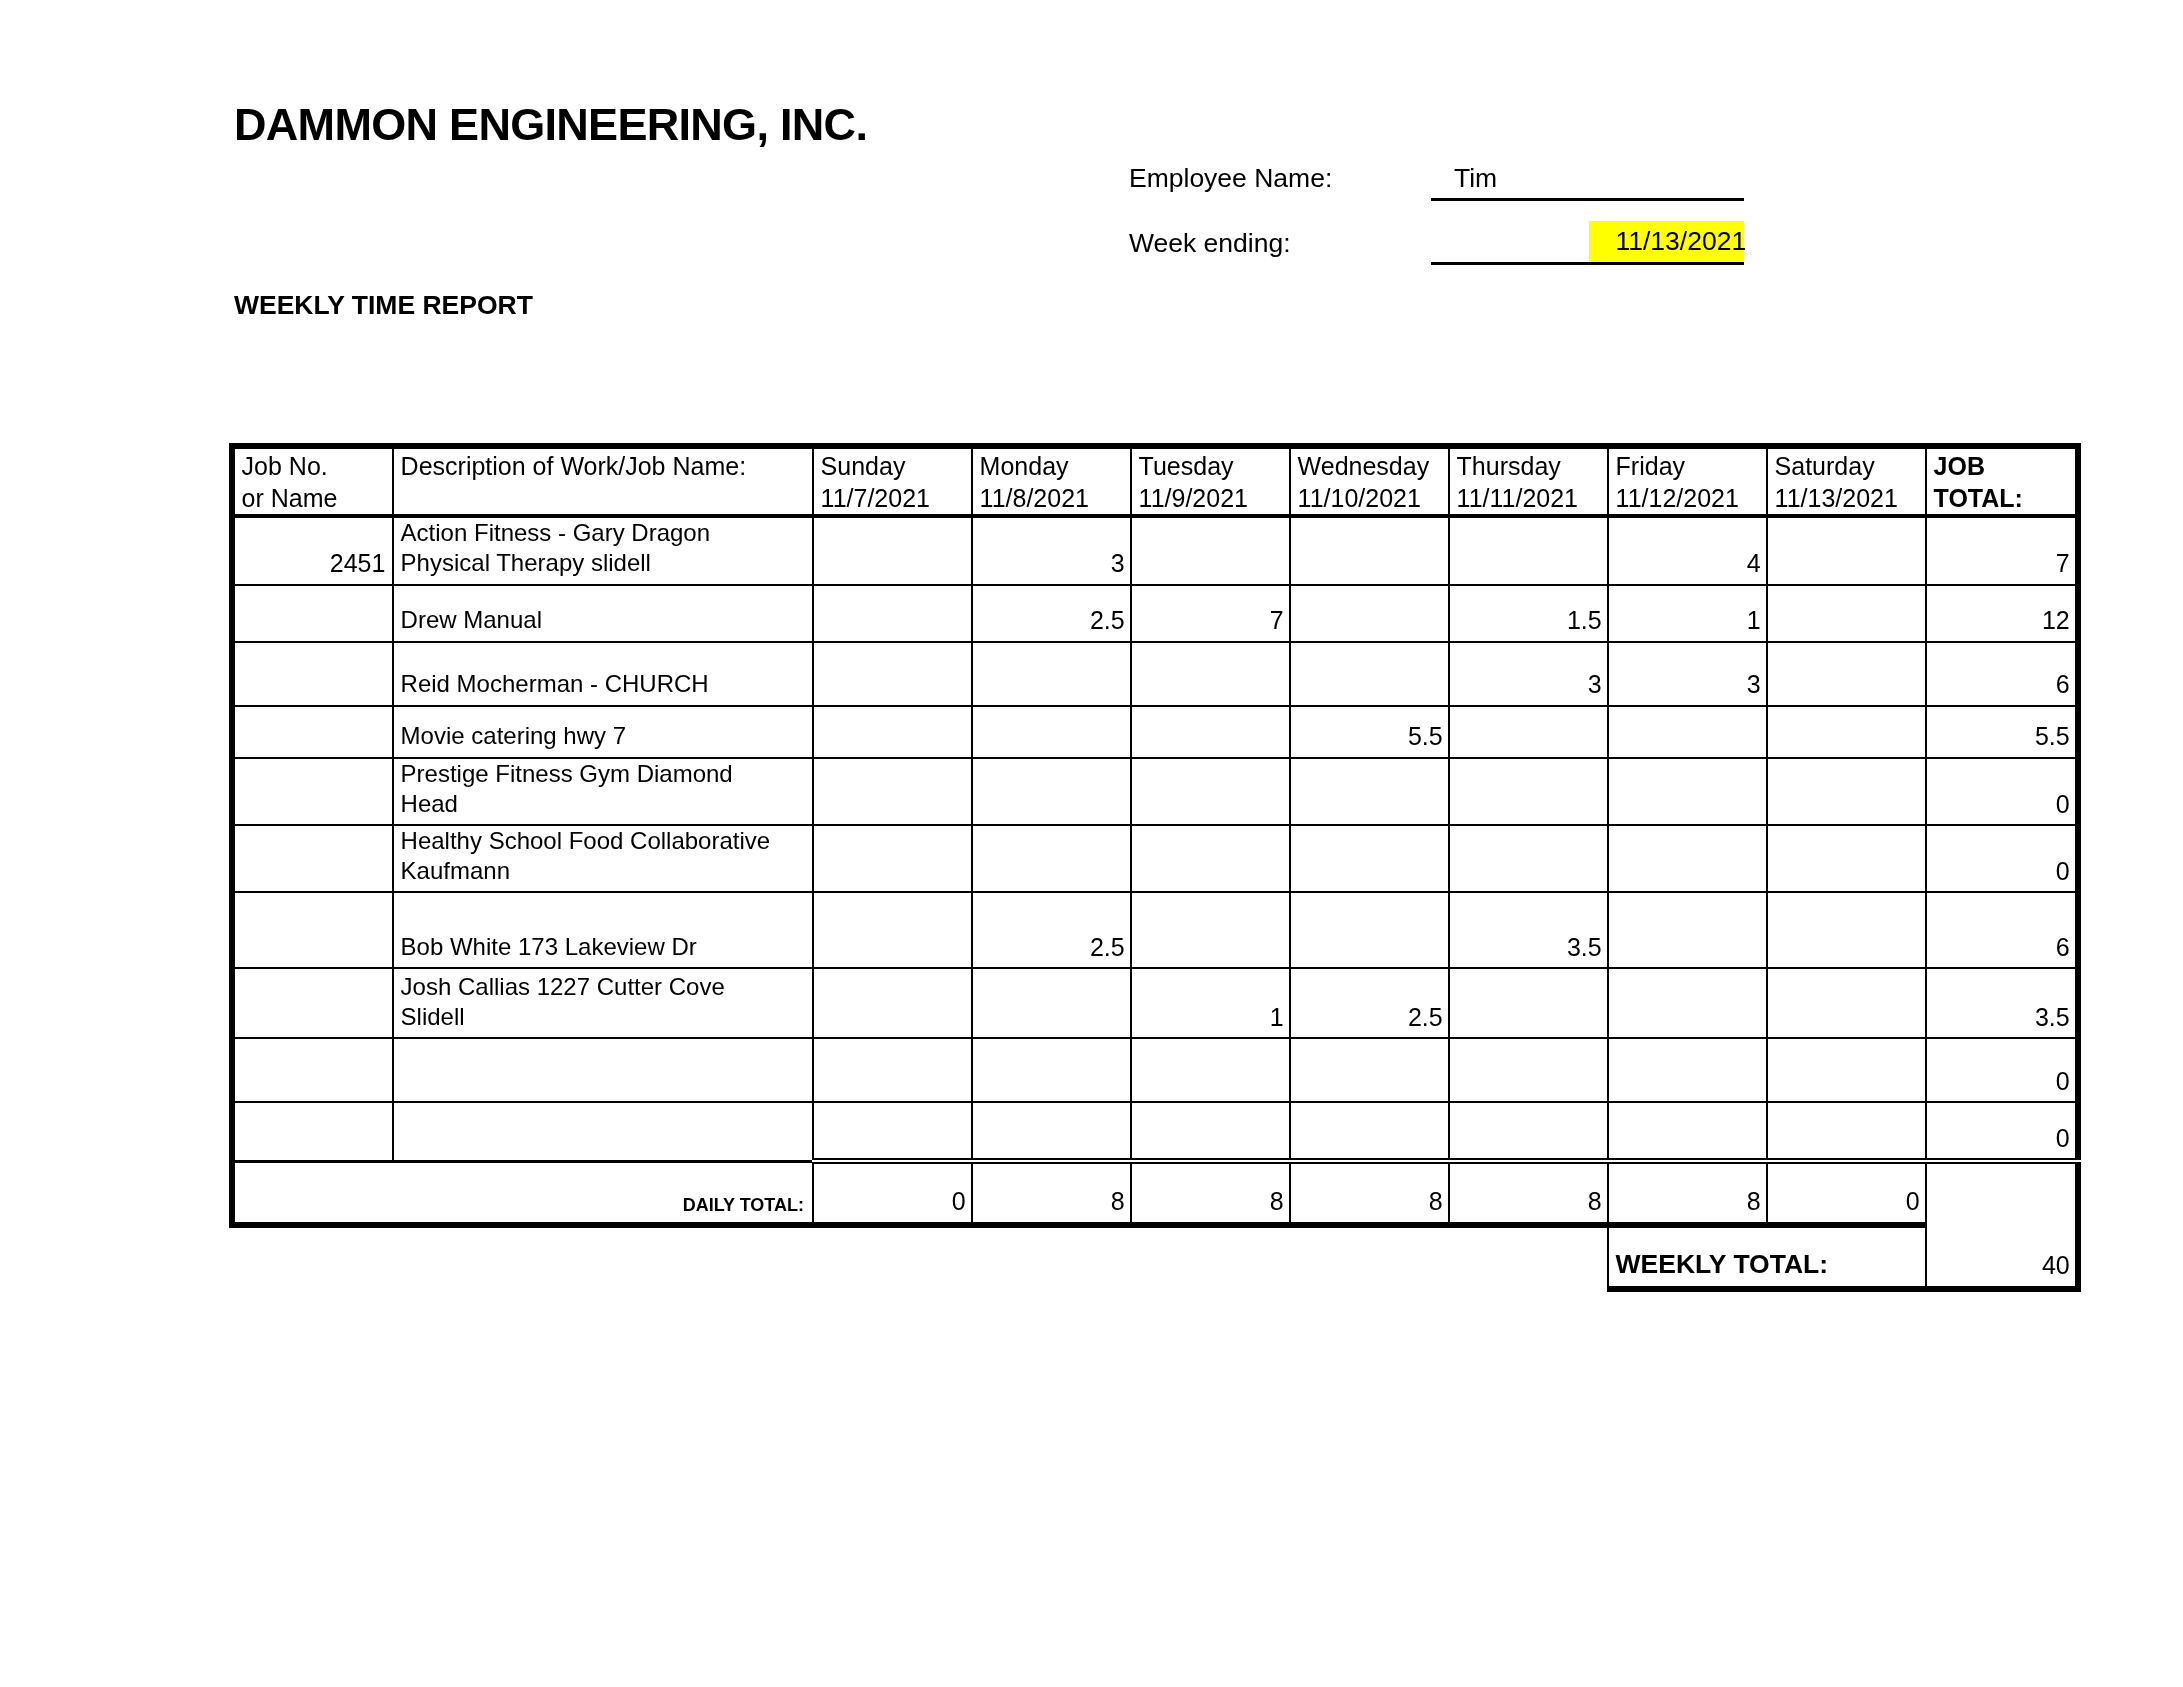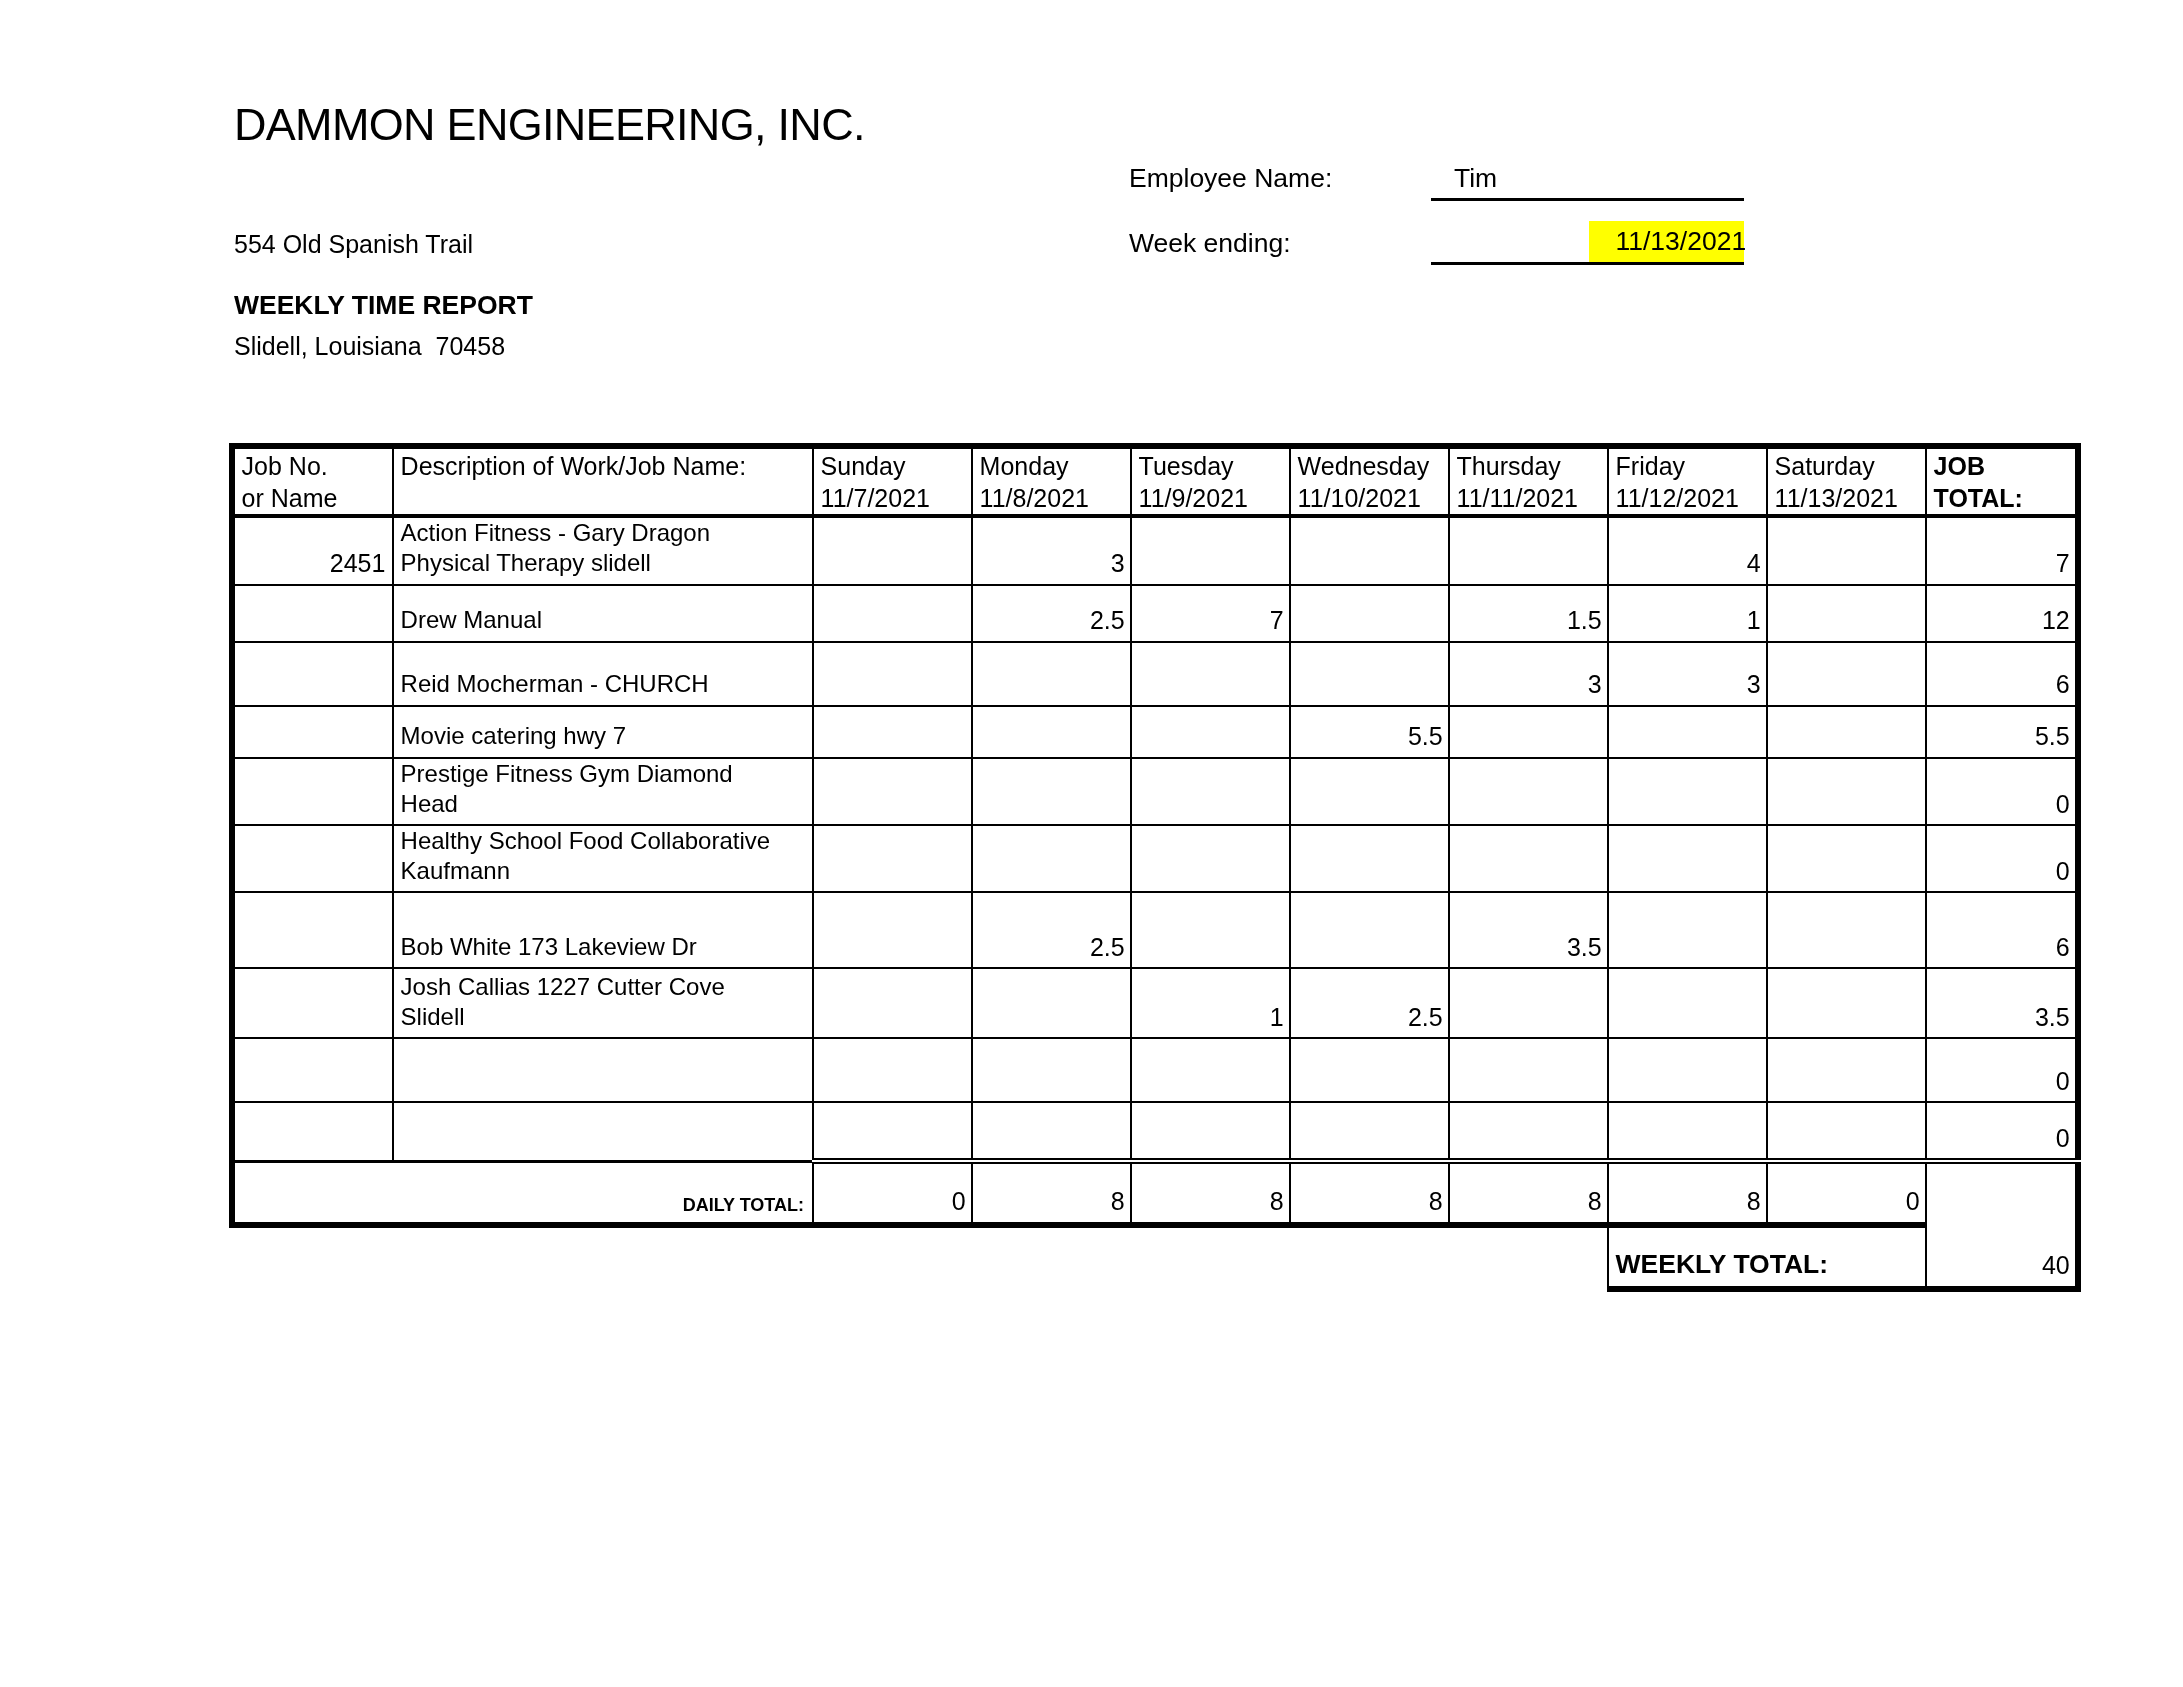--- a/index.html
+++ b/index.html
@@ -6,21 +6,21 @@
   body {
     width:2183px; height:1687px;
     font-family:"Liberation Sans","DejaVu Sans",sans-serif;
     color:#000;
   }
   .page { position:relative; width:2183px; height:1687px; background:#fff; overflow:hidden; }
 
   
   .company-name {
     position:absolute; left:234px; top:99px;
-    font-size:45px; font-weight:400; letter-spacing:-0.7px; white-space:pre;
+    font-size:45px; font-weight:700; letter-spacing:-0.7px; white-space:pre;
   }
   .company-address {
     position:absolute; left:234px; top:159px;
     font-size:25px; line-height:34px; white-space:pre-wrap;
   }
   .report-title {
     position:absolute; left:234px; top:290px;
     font-size:26.5px; font-weight:700;
   }
 
@@ -89,24 +89,20 @@
     text-align:left; vertical-align:bottom; padding:0 0 6.6px 6.6px;
   }
 </style>
 </head>
 <body>
 
 <div class="page">
 
   <div class="company-name">DAMMON ENGINEERING, INC.</div>
 
-  <div class="company-address">
-    <div>554 Old Spanish Trail</div>
-    <div>Slidell, Louisiana  70458</div>
-  </div>
 
   <div class="report-title">WEEKLY TIME REPORT</div>
 
   <div class="field-label employee-label">Employee Name:</div>
   <div class="employee-value">Tim</div>
   <div class="hline employee-line"></div>
 
   <div class="field-label week-label">Week ending:</div>
   <div class="week-highlight" id="week-highlight" style="background: rgb(255, 255, 0);">
     <span>11/13/2021</span>

